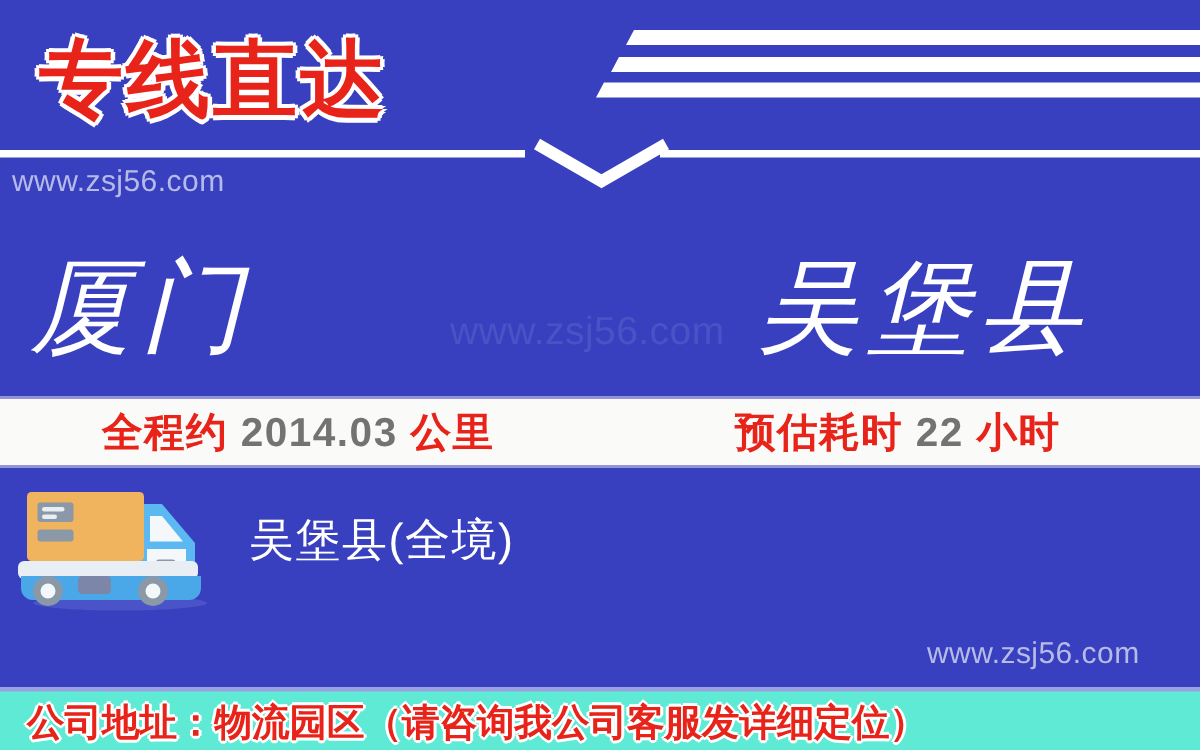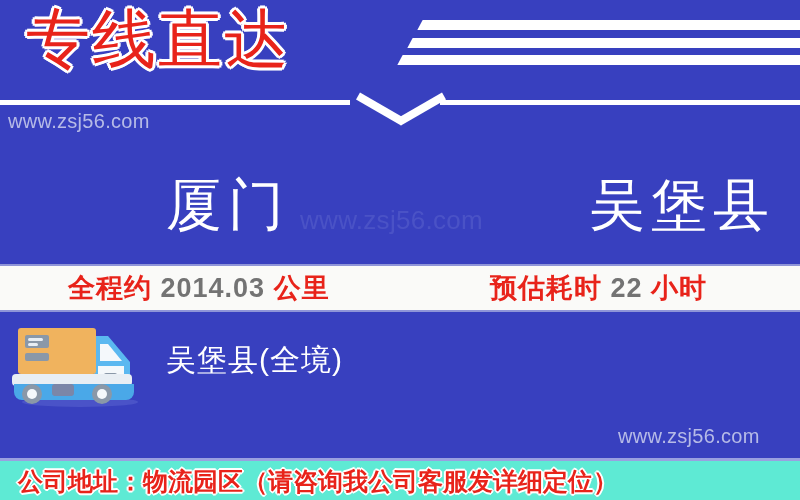--- a/index.html
+++ b/index.html
@@ -64,24 +64,24 @@
     top: 100px;
     left: 0px;
     width: 350px;
     height: 5px;
     background: #ffffff;
   }
 
   
   #headline {
     position: absolute;
-    top: 6px;
+    top: 24px;
     left: 26px;
-    font-size: 64px;
-    font-weight: normal;
+    font-size: 56px;
+    font-weight: bold;
     line-height: 1.05;
     color: #e8231a;
     letter-spacing: 2px;
     white-space: nowrap;
     text-shadow:
       -2px -2px 0 #fff,  2px -2px 0 #fff,
       -2px  2px 0 #fff,  2px  2px 0 #fff,
       -3px  0   0 #fff,  3px  0   0 #fff,
        0   -3px 0 #fff,  0    3px 0 #fff;
   }
@@ -109,25 +109,26 @@
     left: 0;
     width: 800px;
     height: 110px;
   }
   .city {
     position: absolute;
     top: 0;
     width: 270px;
     height: 110px;
     line-height: 110px;
-    text-align: right;
+    text-align: left;
     color: #ffffff;
-    font-size: 56px;
+    font-size: 68px;
     letter-spacing: 6px;
     white-space: nowrap;
+    font-style: italic;
   }
   #city-origin { left: 20px; }
   #city-destination { left: 505px; }
 
   
   #route-center {
     position: absolute;
     top: -6px;
     left: 290px;
     width: 210px;

